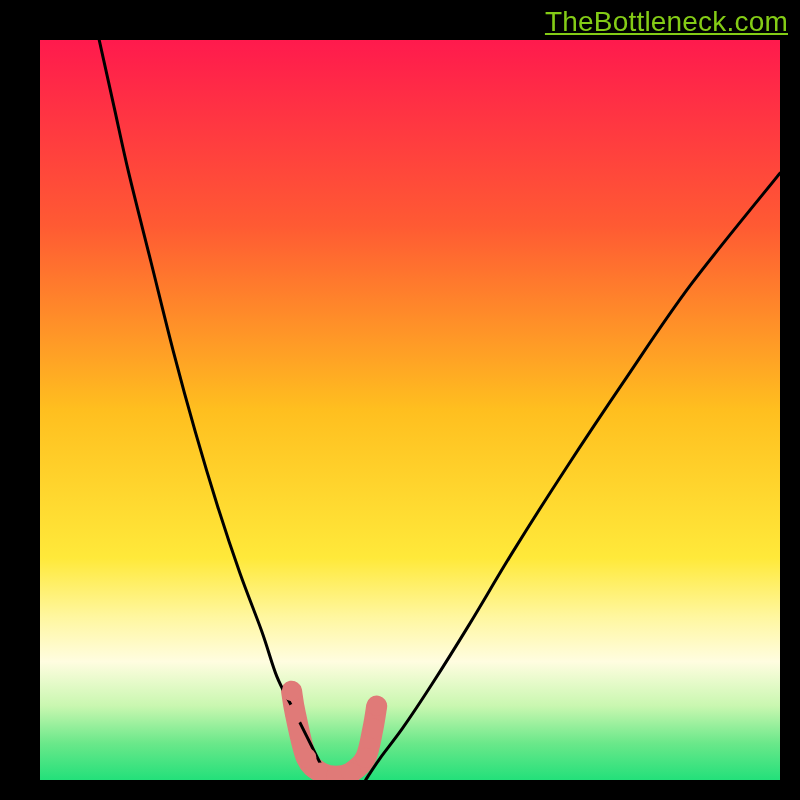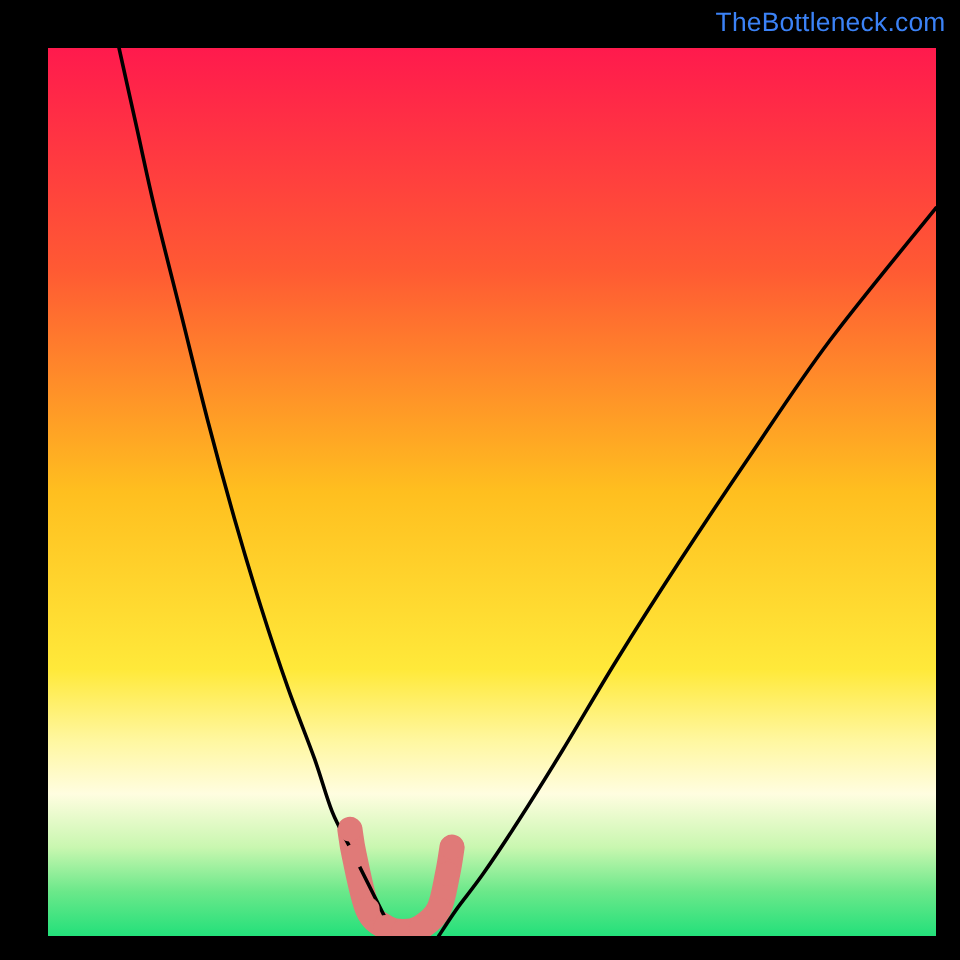--- a/index.html
+++ b/index.html
@@ -24,23 +24,24 @@
     top: 40px;
     width: 740px;
     height: 740px;
     overflow: hidden;
   }
   .watermark {
     position: absolute;
     top: 6px;
     right: 12px;
     font-family: Arial, Helvetica, sans-serif;
-    font-size: 22px;
-    color: #3b82f6;
+    font-size: 28px;
+    color: #84cc16;
     letter-spacing: 0.2px;
+    text-decoration: underline;
   }
   svg.curves {
     position: absolute;
     inset: 0;
     width: 100%;
     height: 100%;
   }
 </style>
 </head>
 <body>

